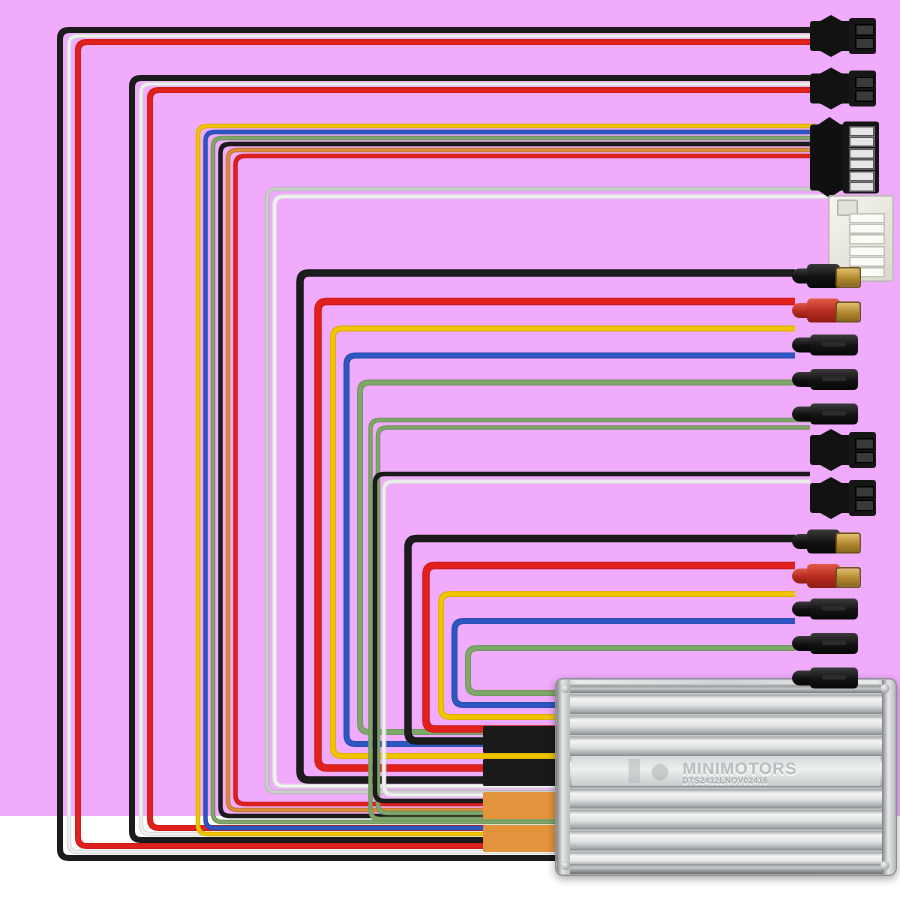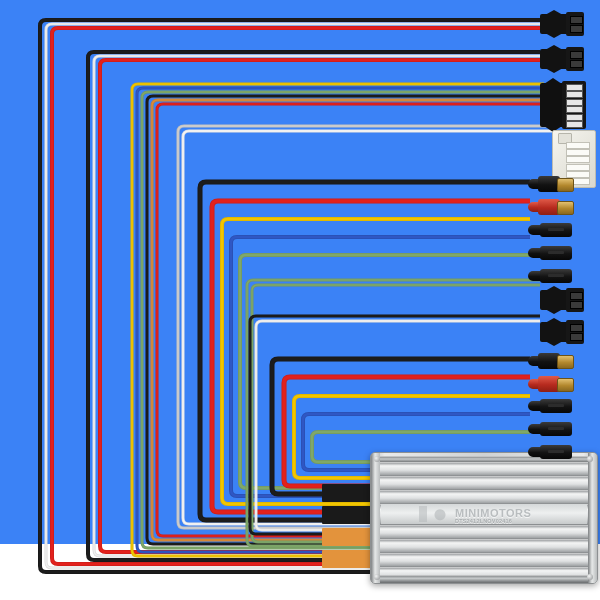--- a/index.html
+++ b/index.html
@@ -1,18 +1,18 @@
 <!DOCTYPE html>
 <html><head>
 <meta charset="utf-8">
 <title>Controller Wiring Harness</title>
 <style>
   html,body{margin:0;padding:0;background:#ffffff;}
   body{width:600px;height:600px;overflow:hidden;font-family:"Liberation Sans",sans-serif;}
-  #stage{position:relative;width:600px;height:544px;background:#3b82f6;}
+  #stage{position:relative;width:600px;height:544px;background:#f0abfc;}
   #wires{position:absolute;left:0;top:0;width:600px;height:600px;}
   .conn{position:absolute;}
   .ctrl-label-text{
     position:absolute;white-space:nowrap;
     font-family:"Liberation Sans",sans-serif;
     color:#b9bdbf;text-shadow:0 1px 0 rgba(255,255,255,.65);
     letter-spacing:.5px;
   }
   .ctrl-brand{font-size:11px;font-weight:bold;}
   .ctrl-serial{font-size:5.5px;font-weight:bold;letter-spacing:.2px;color:#a9adaf;}

